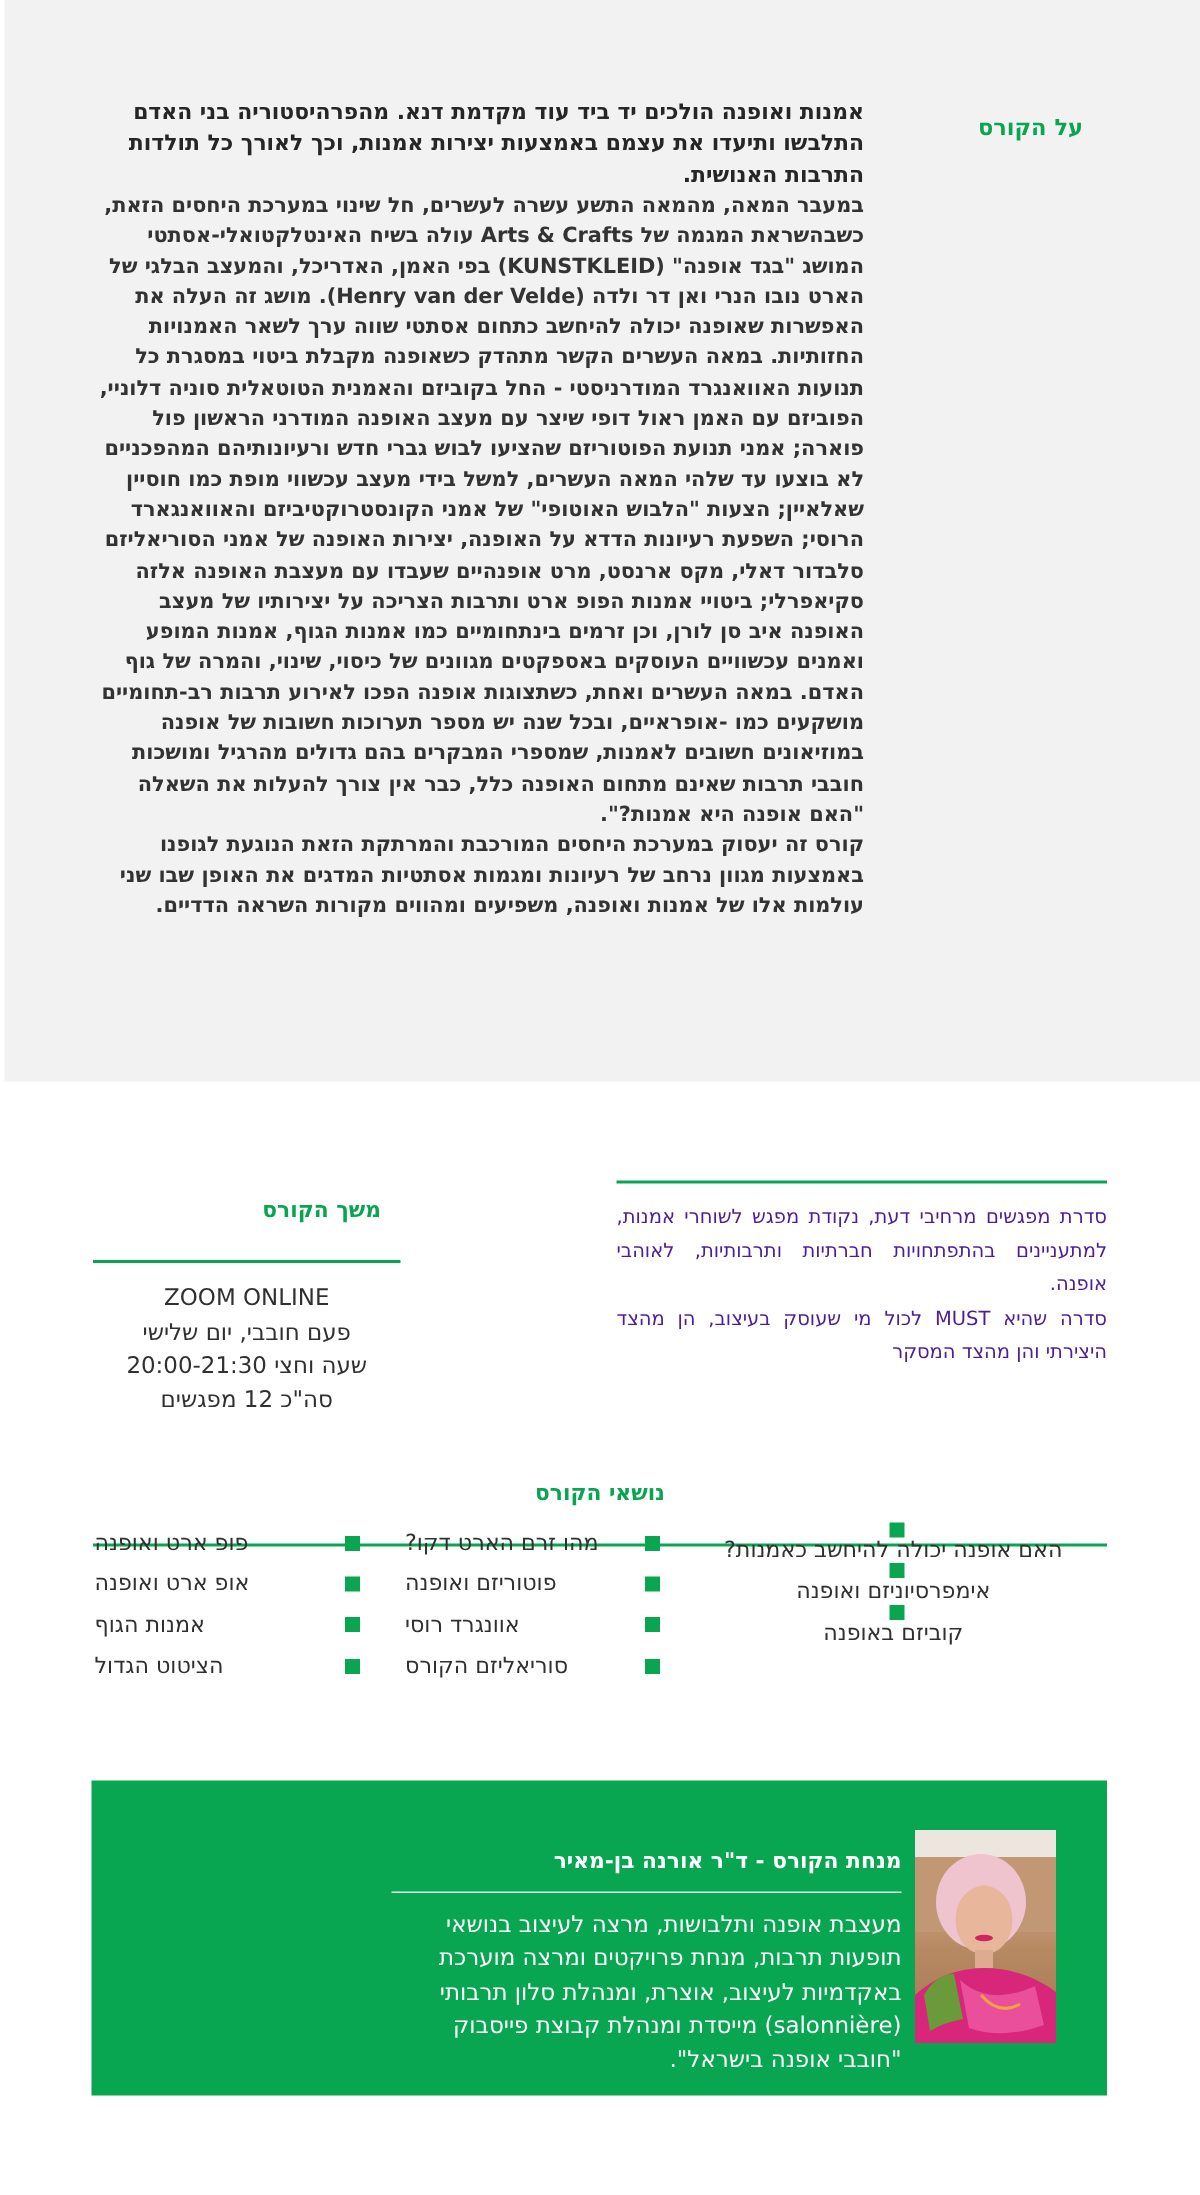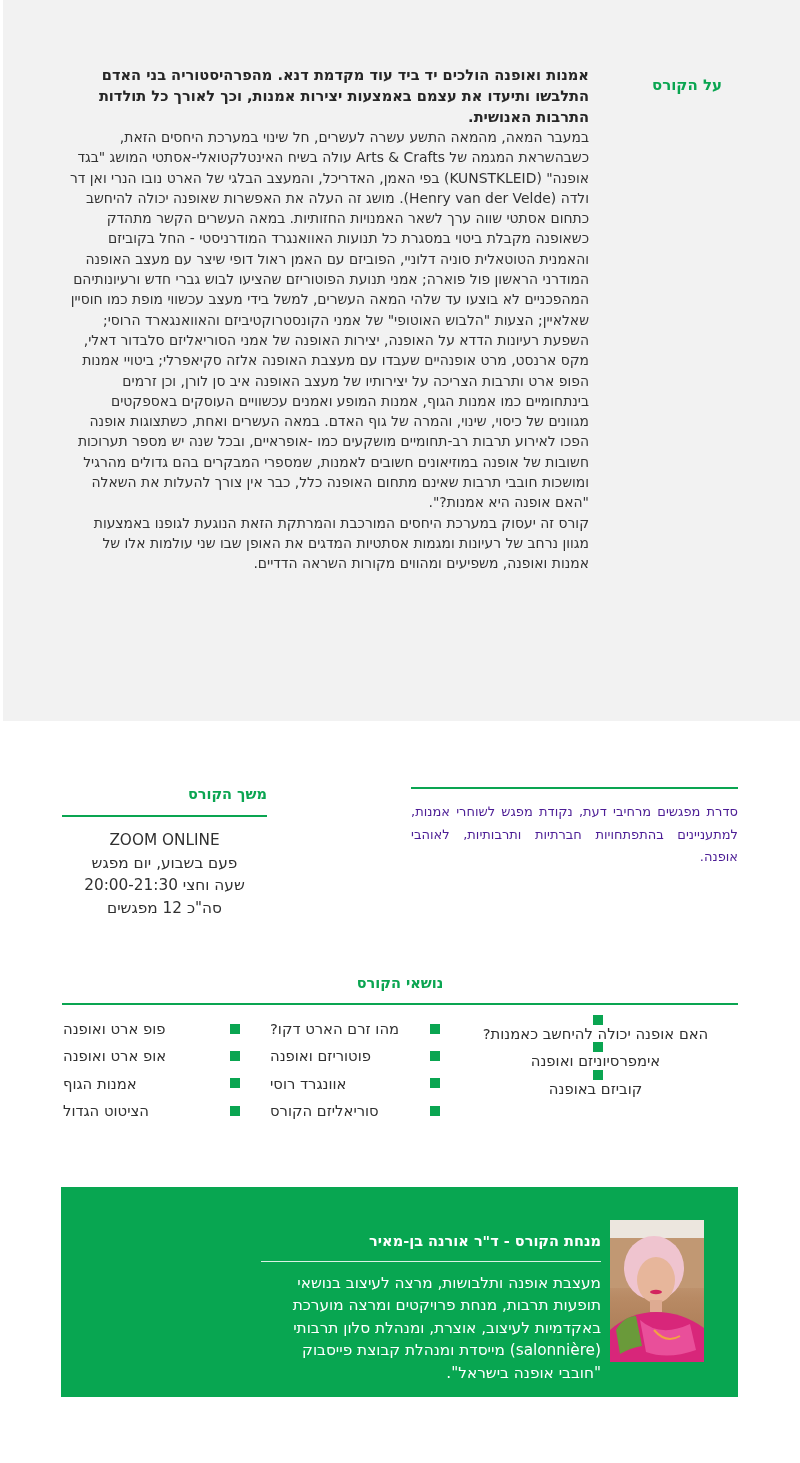--- a/index.html
+++ b/index.html
@@ -20,41 +20,42 @@
       background: #f2f2f2;
     }
     .about-label {
       position: absolute;
       right: 78px; top: 64px;
       font-size: 15px; font-weight: bold;
       color: #0aa551;
     }
     .about-body {
       position: absolute;
-      right: 211px; top: 64px;
+      right: 224px; top: 64px;
       width: 520px;
     }
     .about-lead {
       font-weight: bold;
       font-size: 14.6px;
       line-height: 21px;
       color: #262626;
       margin: 0;
     }
     .about-para {
       font-size: 13.9px;
       line-height: 20.3px;
       color: #333333;
       margin: 0;
+      font-weight: bold;
     }
     .section-title {
       font-size: 14.5px;
       font-weight: bold;
       color: #0aa551;
-      margin: 0;
+      margin: 13px;
       height: 28px;
     }
     .green-rule { border: 0; border-top: 2px solid #0aa551; margin: 0; }
     .audience {
       position: absolute;
       right: 62px; top: 786px;
       width: 327px;
     }
     .audience .green-rule { margin-top: 1px; }
     .audience-text {
@@ -153,29 +154,30 @@
     <p class="about-lead">אמנות ואופנה הולכים יד ביד עוד מקדמת דנא. מהפרהיסטוריה בני האדם התלבשו ותיעדו את עצמם באמצעות יצירות אמנות, וכך לאורך כל תולדות התרבות האנושית.</p>
     <p class="about-para">במעבר המאה, מהמאה התשע עשרה לעשרים, חל שינוי במערכת היחסים הזאת, כשבהשראת המגמה של Arts &amp; Crafts עולה בשיח האינטלקטואלי-אסתטי המושג "בגד אופנה" (KUNSTKLEID) בפי האמן, האדריכל, והמעצב הבלגי של הארט נובו הנרי ואן דר ולדה (Henry van der Velde). מושג זה העלה את האפשרות שאופנה יכולה להיחשב כתחום אסתטי שווה ערך לשאר האמנויות החזותיות. במאה העשרים הקשר מתהדק כשאופנה מקבלת ביטוי במסגרת כל תנועות האוואנגרד המודרניסטי - החל בקוביזם והאמנית הטוטאלית סוניה דלוניי, הפוביזם עם האמן ראול דופי שיצר עם מעצב האופנה המודרני הראשון פול פוארה; אמני תנועת הפוטוריזם שהציעו לבוש גברי חדש ורעיונותיהם המהפכניים לא בוצעו עד שלהי המאה העשרים, למשל בידי מעצב עכשווי מופת כמו חוסיין שאלאיין; הצעות "הלבוש האוטופי" של אמני הקונסטרוקטיביזם והאוואנגארד הרוסי; השפעת רעיונות הדדא על האופנה, יצירות האופנה של אמני הסוריאליזם סלבדור דאלי, מקס ארנסט, מרט אופנהיים שעבדו עם מעצבת האופנה אלזה סקיאפרלי; ביטויי אמנות הפופ ארט ותרבות הצריכה על יצירותיו של מעצב האופנה איב סן לורן, וכן זרמים בינתחומיים כמו אמנות הגוף, אמנות המופע ואמנים עכשוויים העוסקים באספקטים מגוונים של כיסוי, שינוי, והמרה של גוף האדם. במאה העשרים ואחת, כשתצוגות אופנה הפכו לאירוע תרבות רב-תחומיים מושקעים כמו -אופראיים, ובכל שנה יש מספר תערוכות חשובות של אופנה במוזיאונים חשובים לאמנות, שמספרי המבקרים בהם גדולים מהרגיל ומושכות חובבי תרבות שאינם מתחום האופנה כלל, כבר אין צורך להעלות את השאלה "האם אופנה היא אמנות?".</p>
     <p class="about-para">קורס זה יעסוק במערכת היחסים המורכבת והמרתקת הזאת הנוגעת לגופנו באמצעות מגוון נרחב של רעיונות ומגמות אסתטיות המדגים את האופן שבו שני עולמות אלו של אמנות ואופנה, משפיעים ומהווים מקורות השראה הדדיים.</p>
   </div>
 </section>
 
 <section class="audience">
   <hr class="green-rule">
   <div class="audience-text">
     <div>סדרת מפגשים מרחיבי דעת, נקודת מפגש לשוחרי אמנות, למתעניינים בהתפתחויות חברתיות ותרבותיות, לאוהבי אופנה.</div>
+    <div>סדרה שהיא MUST לכול מי שעוסק בעיצוב, הן מהצד היצירתי והן מהצד המסקר</div>
   </div>
 </section>
 
 <section class="format">
   <h3 class="section-title">משך הקורס</h3>
   <hr class="green-rule">
   <div class="format-list">
     <div class="format-line">ZOOM ONLINE</div>
-    <div class="format-line">פעם בשבוע, יום מפגש</div>
+    <div class="format-line">פעם חובבי, יום שלישי</div>
     <div class="format-line">שעה וחצי 20:00-21:30</div>
     <div class="format-line">סה"כ 12 מפגשים</div>
   </div>
 </section>
 
 <section class="topics">
   <h3 class="section-title">נושאי הקורס</h3>
   <hr class="green-rule">
   <div class="topics-grid">
     <div class="topic-col c1">

